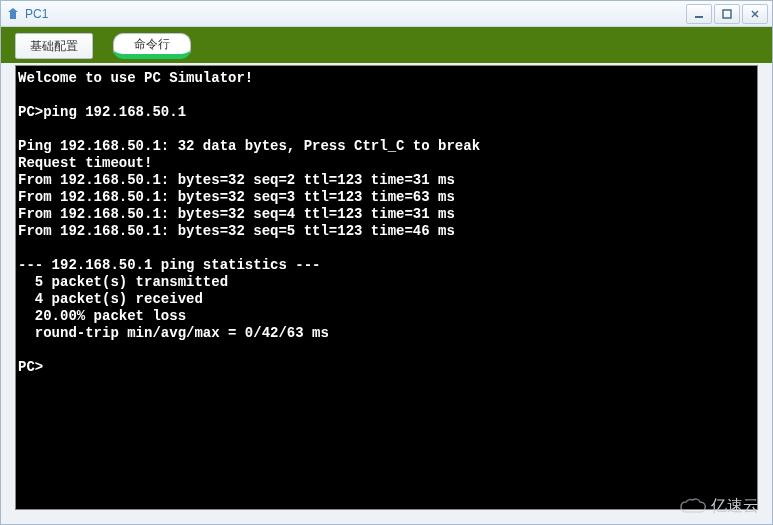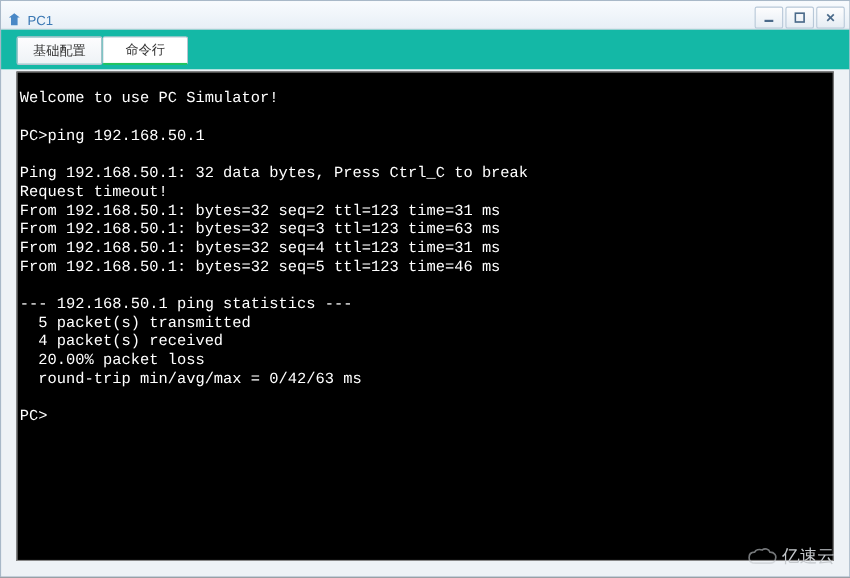--- a/index.html
+++ b/index.html
@@ -17,21 +17,21 @@
       border: 1px solid #a8b8c8;
       background: #eef2f6;
       display: flex;
       flex-direction: column;
     }
     .titlebar {
       height: 26px;
       background: linear-gradient(to bottom, #f8fbfe, #e8eff6);
       border-bottom: 1px solid #c8d4e0;
       display: flex;
-      align-items: flex-end;
+      align-items: center;
       padding: 0 4px;
     }
     .title-icon {
       width: 16px; height: 16px;
       margin-right: 4px;
       display: flex; align-items: center; justify-content: center;
     }
     .title-text {
       flex: 1;
       color: #3b78b4;
@@ -44,53 +44,55 @@
       background: linear-gradient(to bottom,#fdfdfe,#e6edf4);
       margin-left: 2px;
       display: flex; align-items: center; justify-content: center;
       color: #4a6a8a;
       font-size: 11px;
       cursor: pointer;
       border-radius: 2px;
     }
     .toolbar {
       height: 36px;
-      background: #14b8a6;
+      background: #4d7c0f;
       padding: 6px 14px 0 14px;
       display: flex;
-      gap: 0;
+      gap: 20px;
     }
     .tab {
       min-width: 78px;
       height: 26px;
       border: 1px solid #b8c4d0;
       background: linear-gradient(to bottom,#fdfdfe,#eef2f6);
       font-size: 12px;
       color: #333;
       display: flex; align-items: center; justify-content: center;
       padding: 0 12px;
       cursor: pointer;
       border-radius: 2px;
     }
     .tab.active {
       background: #ffffff;
-      border-bottom: 2px solid #22c55e;
+      border-bottom: 5px solid #22c55e;
+      border-radius: 10px;
     }
     .terminal {
       flex: 1;
       margin: 2px 14px 14px 14px;
       background: #000;
       color: #fff;
       font-family: "Consolas","Courier New",monospace;
       font-size: 14px;
       line-height: 17px;
-      padding: 16px 2px;
+      padding: 4px 2px;
       border: 1px solid #888;
       overflow: auto;
       white-space: pre;
+      font-weight: bold;
     }
     .watermark {
       position: absolute;
       right: 14px;
       bottom: 8px;
       display: flex;
       align-items: center;
       gap: 4px;
       color: #c4c8cc;
       font-size: 16px;

